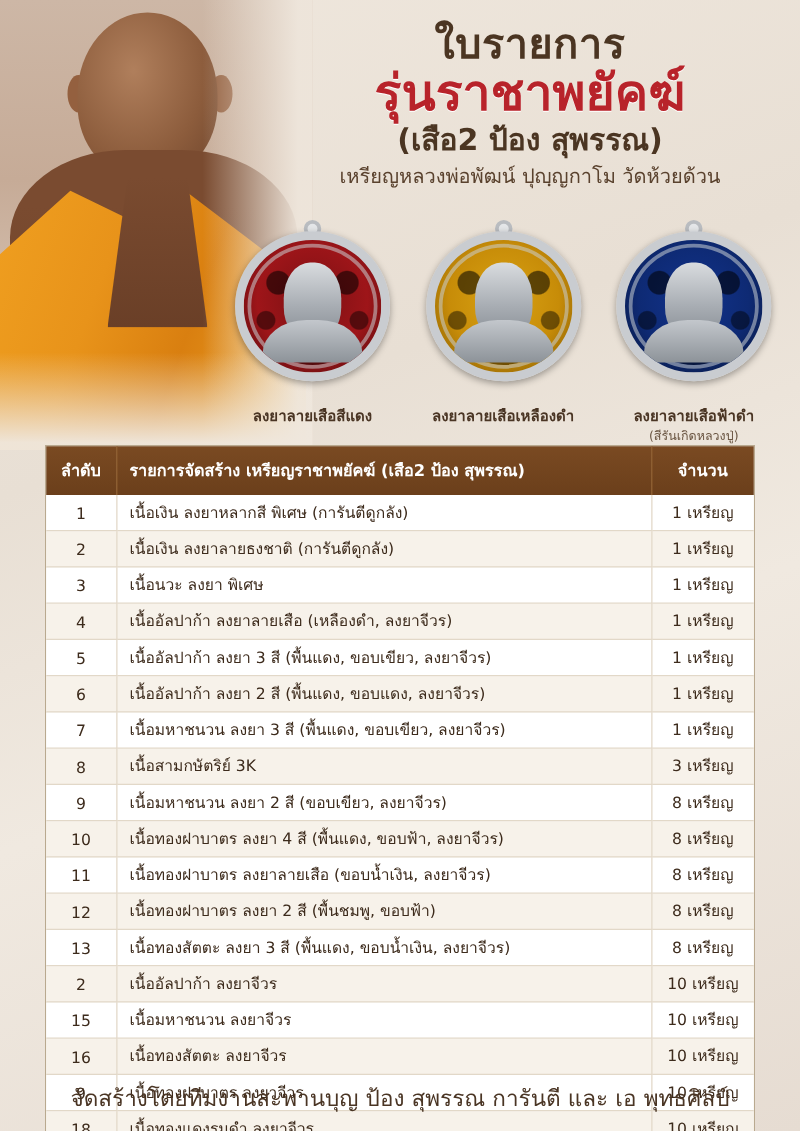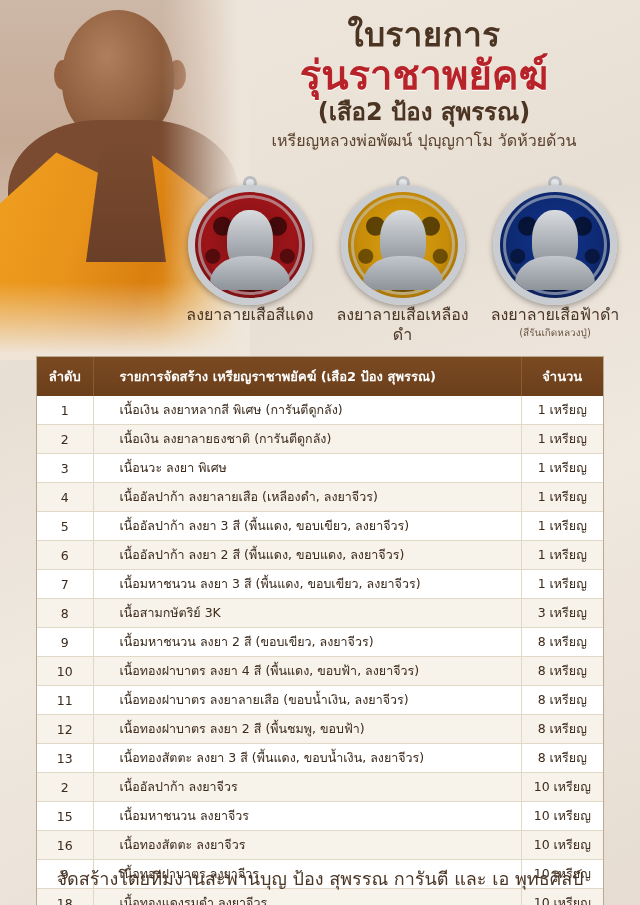--- a/index.html
+++ b/index.html
@@ -148,22 +148,22 @@
     position: absolute; inset: 6px;
     border-radius: 50%;
     background:
       radial-gradient(circle at 22% 30%, rgba(0,0,0,.55) 0 9px, transparent 10px),
       radial-gradient(circle at 78% 30%, rgba(0,0,0,.55) 0 9px, transparent 10px),
       radial-gradient(circle at 12% 62%, rgba(0,0,0,.45) 0 7px, transparent 8px),
       radial-gradient(circle at 88% 62%, rgba(0,0,0,.45) 0 7px, transparent 8px),
       radial-gradient(circle at 50% 92%, rgba(0,0,0,.40) 0 12px, transparent 13px);
   }
   .medal-cap {
-    margin-top: 0;
-    font-size: 16px; font-weight: normal;
+    margin-top: 21px;
+    font-size: 12px; font-weight: bold;
     color: #4a3524;
     line-height: 1.25;
   }
   .medal-sub {
     font-size: 10px;
     color: #6a5542;
   }
 
   
   .table-box {
@@ -188,21 +188,21 @@
     color: #3d2b1c;
     padding: 4px 6px;
     border-bottom: 1px solid #e2d8c8;
     border-right: 1px solid #e2d8c8;
     height: 23px;
   }
   tbody td:last-child { border-right: none; }
   tbody tr:nth-child(even) td { background: #f7f2ea; }
   tbody tr:nth-child(odd)  td { background: #ffffff; }
   .c-no   { width: 56px;  text-align: center; }
-  .c-desc { text-align: left; padding-left: 26px; }
+  .c-desc { text-align: left; padding-left: 10px; }
   .c-qty  { width: 82px;  text-align: center; }
 
   
   .footer {
     position: absolute;
     left: 0; bottom: 12px;
     width: 100%;
     text-align: center;
     font-size: 18px;
     color: #4a3524;

